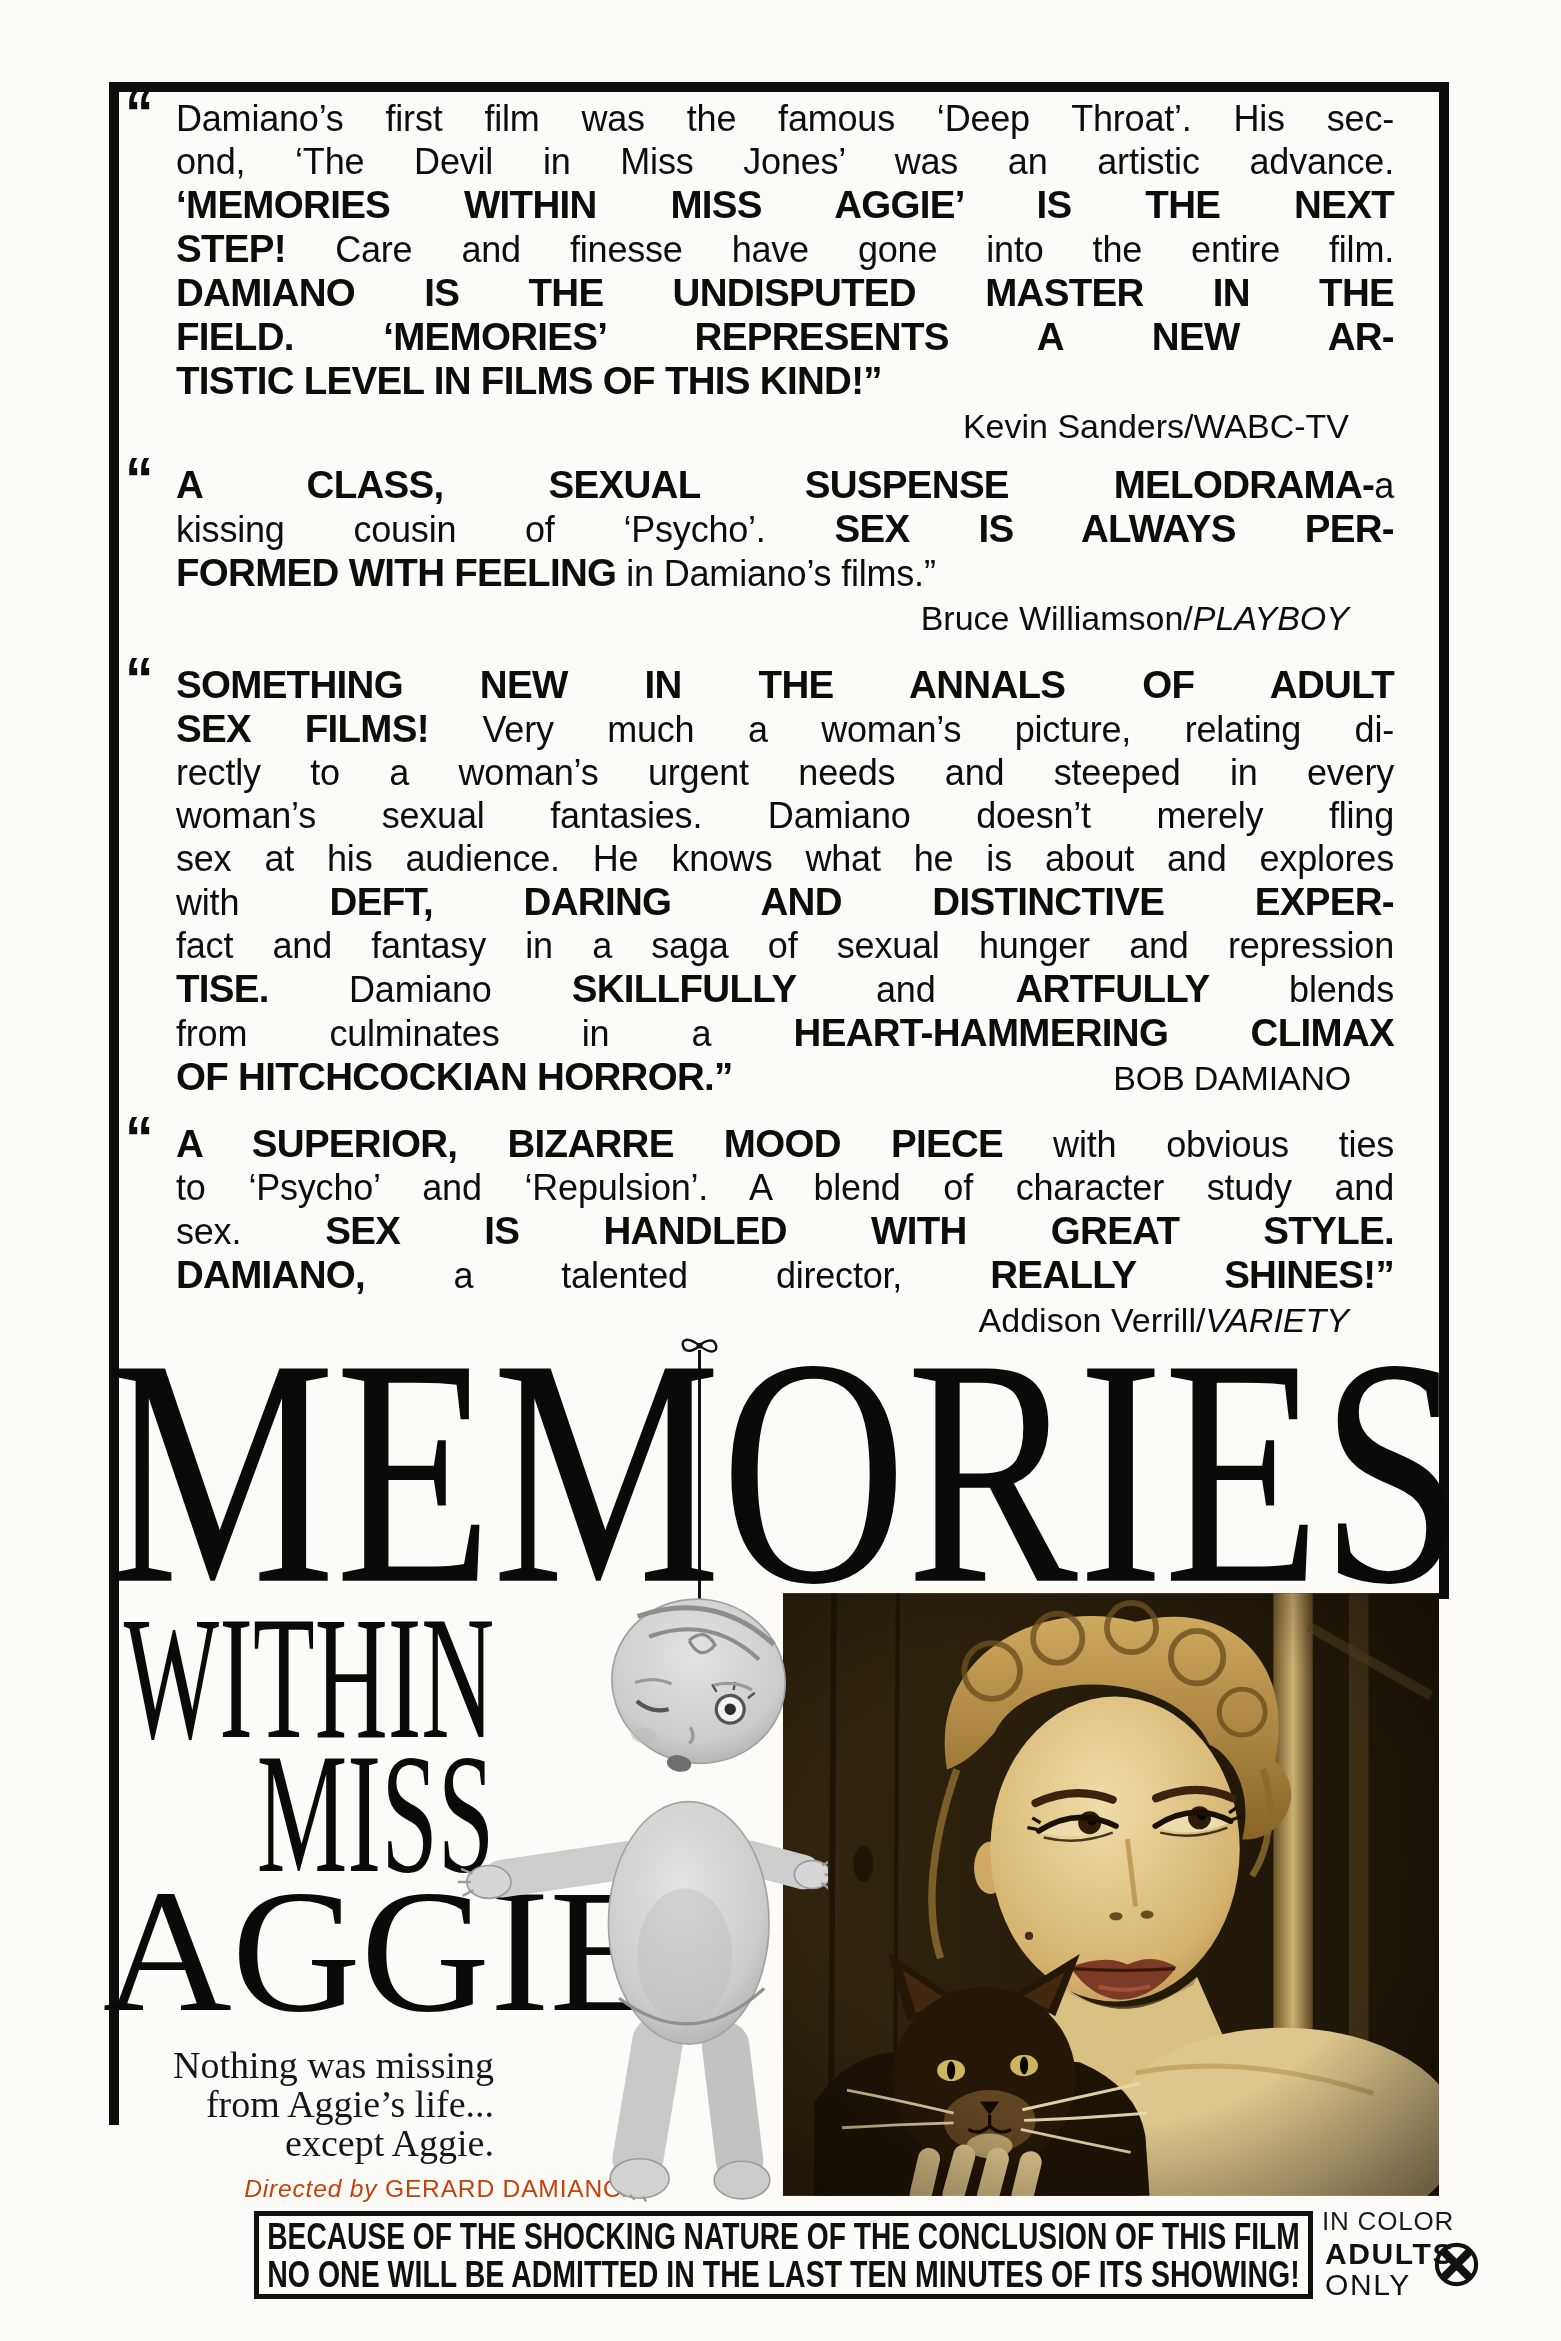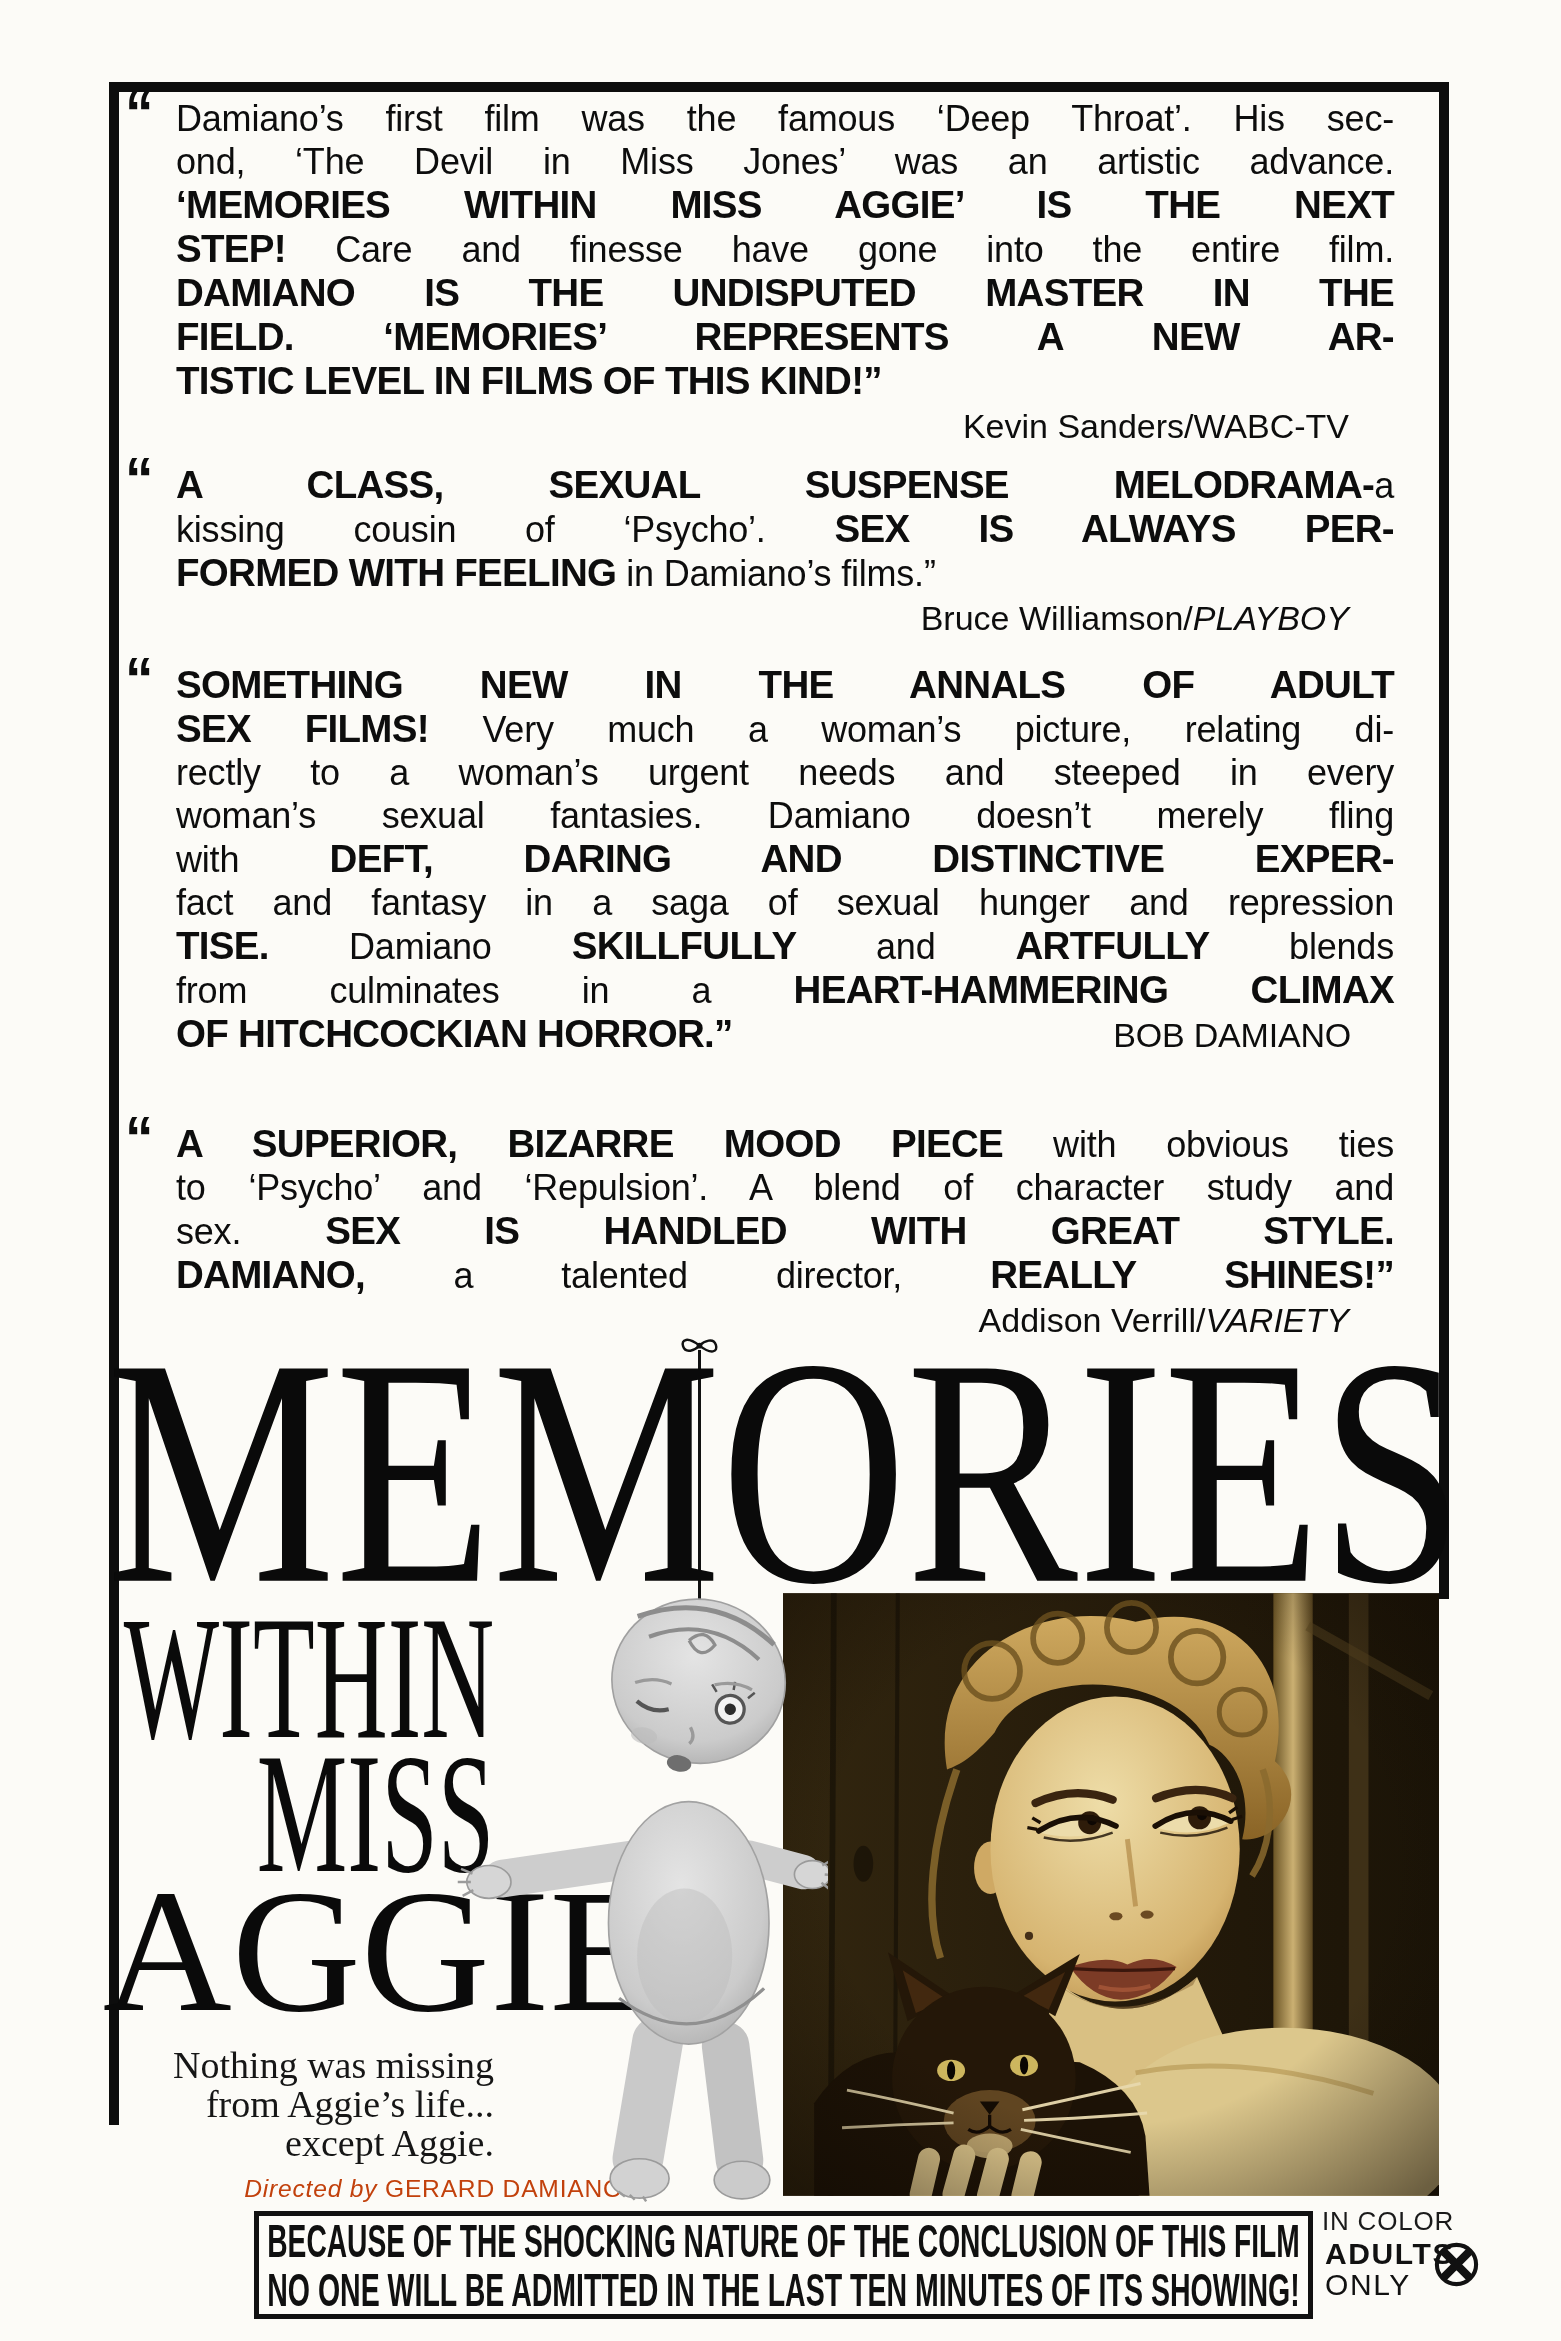--- a/index.html
+++ b/index.html
@@ -33,21 +33,21 @@
   
   .tagline{position:absolute;left:123px;top:2046px;width:371px;text-align:right;
            font-family:Liberation Serif, serif;font-size:38px;line-height:39px;color:#161616;}
   .credit{position:absolute;left:197px;top:2175px;width:426px;text-align:right;
           font-family:Liberation Sans, sans-serif;font-size:24.6px;letter-spacing:0.8px;color:#c2410c;}
   .credit .pfx{font-style:italic;}
   
   .photo{position:absolute;left:783px;top:1593px;width:656px;height:603px;z-index:3;}
   .doll{position:absolute;left:443px;top:1595px;width:385px;height:623px;z-index:4;}
   
-  .warnbox{position:absolute;left:254px;top:2211px;width:1059px;height:108px;border:5.7px solid #111;
+  .warnbox{position:absolute;left:254px;top:2211px;width:1059px;height:88px;border:5.7px solid #111;
            box-sizing:border-box;background:#fdfcf8;z-index:5;text-align:center;}
   .warnbox svg{display:block;width:100%;height:100%;}
   .warnbox text{font-family:"Liberation Sans",sans-serif;font-weight:700;fill:#101010;}
   .incolor{position:absolute;left:1322px;top:2206px;font-size:26px;letter-spacing:0.8px;color:#1a1a1a;}
   .adults{position:absolute;left:1325px;top:2237px;font-size:30px;font-weight:700;letter-spacing:1.6px;color:#111;}
   .only{position:absolute;left:1325px;top:2268px;font-size:30px;font-weight:400;letter-spacing:1.6px;color:#111;}
   .xsym{position:absolute;left:1432px;top:2240px;}
 </style>
 </head>
 <body>
@@ -76,20 +76,21 @@
         <div class="ln just"><span class="s-r">kissing cousin of ‘Psycho’. </span><span class="s-b">SEX IS ALWAYS PER-</span></div>
         <div class="ln"><span class="s-b">FORMED WITH FEELING </span><span class="s-r">in Damiano’s films.”</span></div>
         <div class="attr"><span class="s-r">Bruce Williamson/</span><span class="s-i">PLAYBOY</span></div>
       </div>
       <div class="quote qq3">
         <span class="bigq">“</span>
         <div class="ln just"><span class="s-b">SOMETHING NEW IN THE ANNALS OF ADULT</span></div>
         <div class="ln just"><span class="s-b">SEX FILMS! </span><span class="s-r">Very much a woman’s picture, relating di-</span></div>
         <div class="ln just"><span class="s-r">rectly to a woman’s urgent needs and steeped in every</span></div>
         <div class="ln just"><span class="s-r">woman’s sexual fantasies. Damiano doesn’t merely fling</span></div>
+        <div class="ln just"><span class="s-r">sex at his audience. He knows what he is about and explores</span></div>
         <div class="ln just"><span class="s-r">with </span><span class="s-b">DEFT, DARING AND DISTINCTIVE EXPER-</span></div>
         <div class="ln just"><span class="s-r">fact and fantasy in a saga of sexual hunger and repression</span></div>
         <div class="ln just"><span class="s-b">TISE. </span><span class="s-r">Damiano </span><span class="s-b">SKILLFULLY </span><span class="s-r">and </span><span class="s-b">ARTFULLY </span><span class="s-r">blends</span></div>
         <div class="ln just"><span class="s-r">from culminates in a </span><span class="s-b">HEART-HAMMERING CLIMAX</span></div>
         <div class="ln split">
           <span><span class="s-b">OF HITCHCOCKIAN HORROR.”</span></span>
           <span class="att-inline"><span class="s-r">BOB DAMIANO</span></span>
         </div>
       </div>
       <div class="quote qq4">

